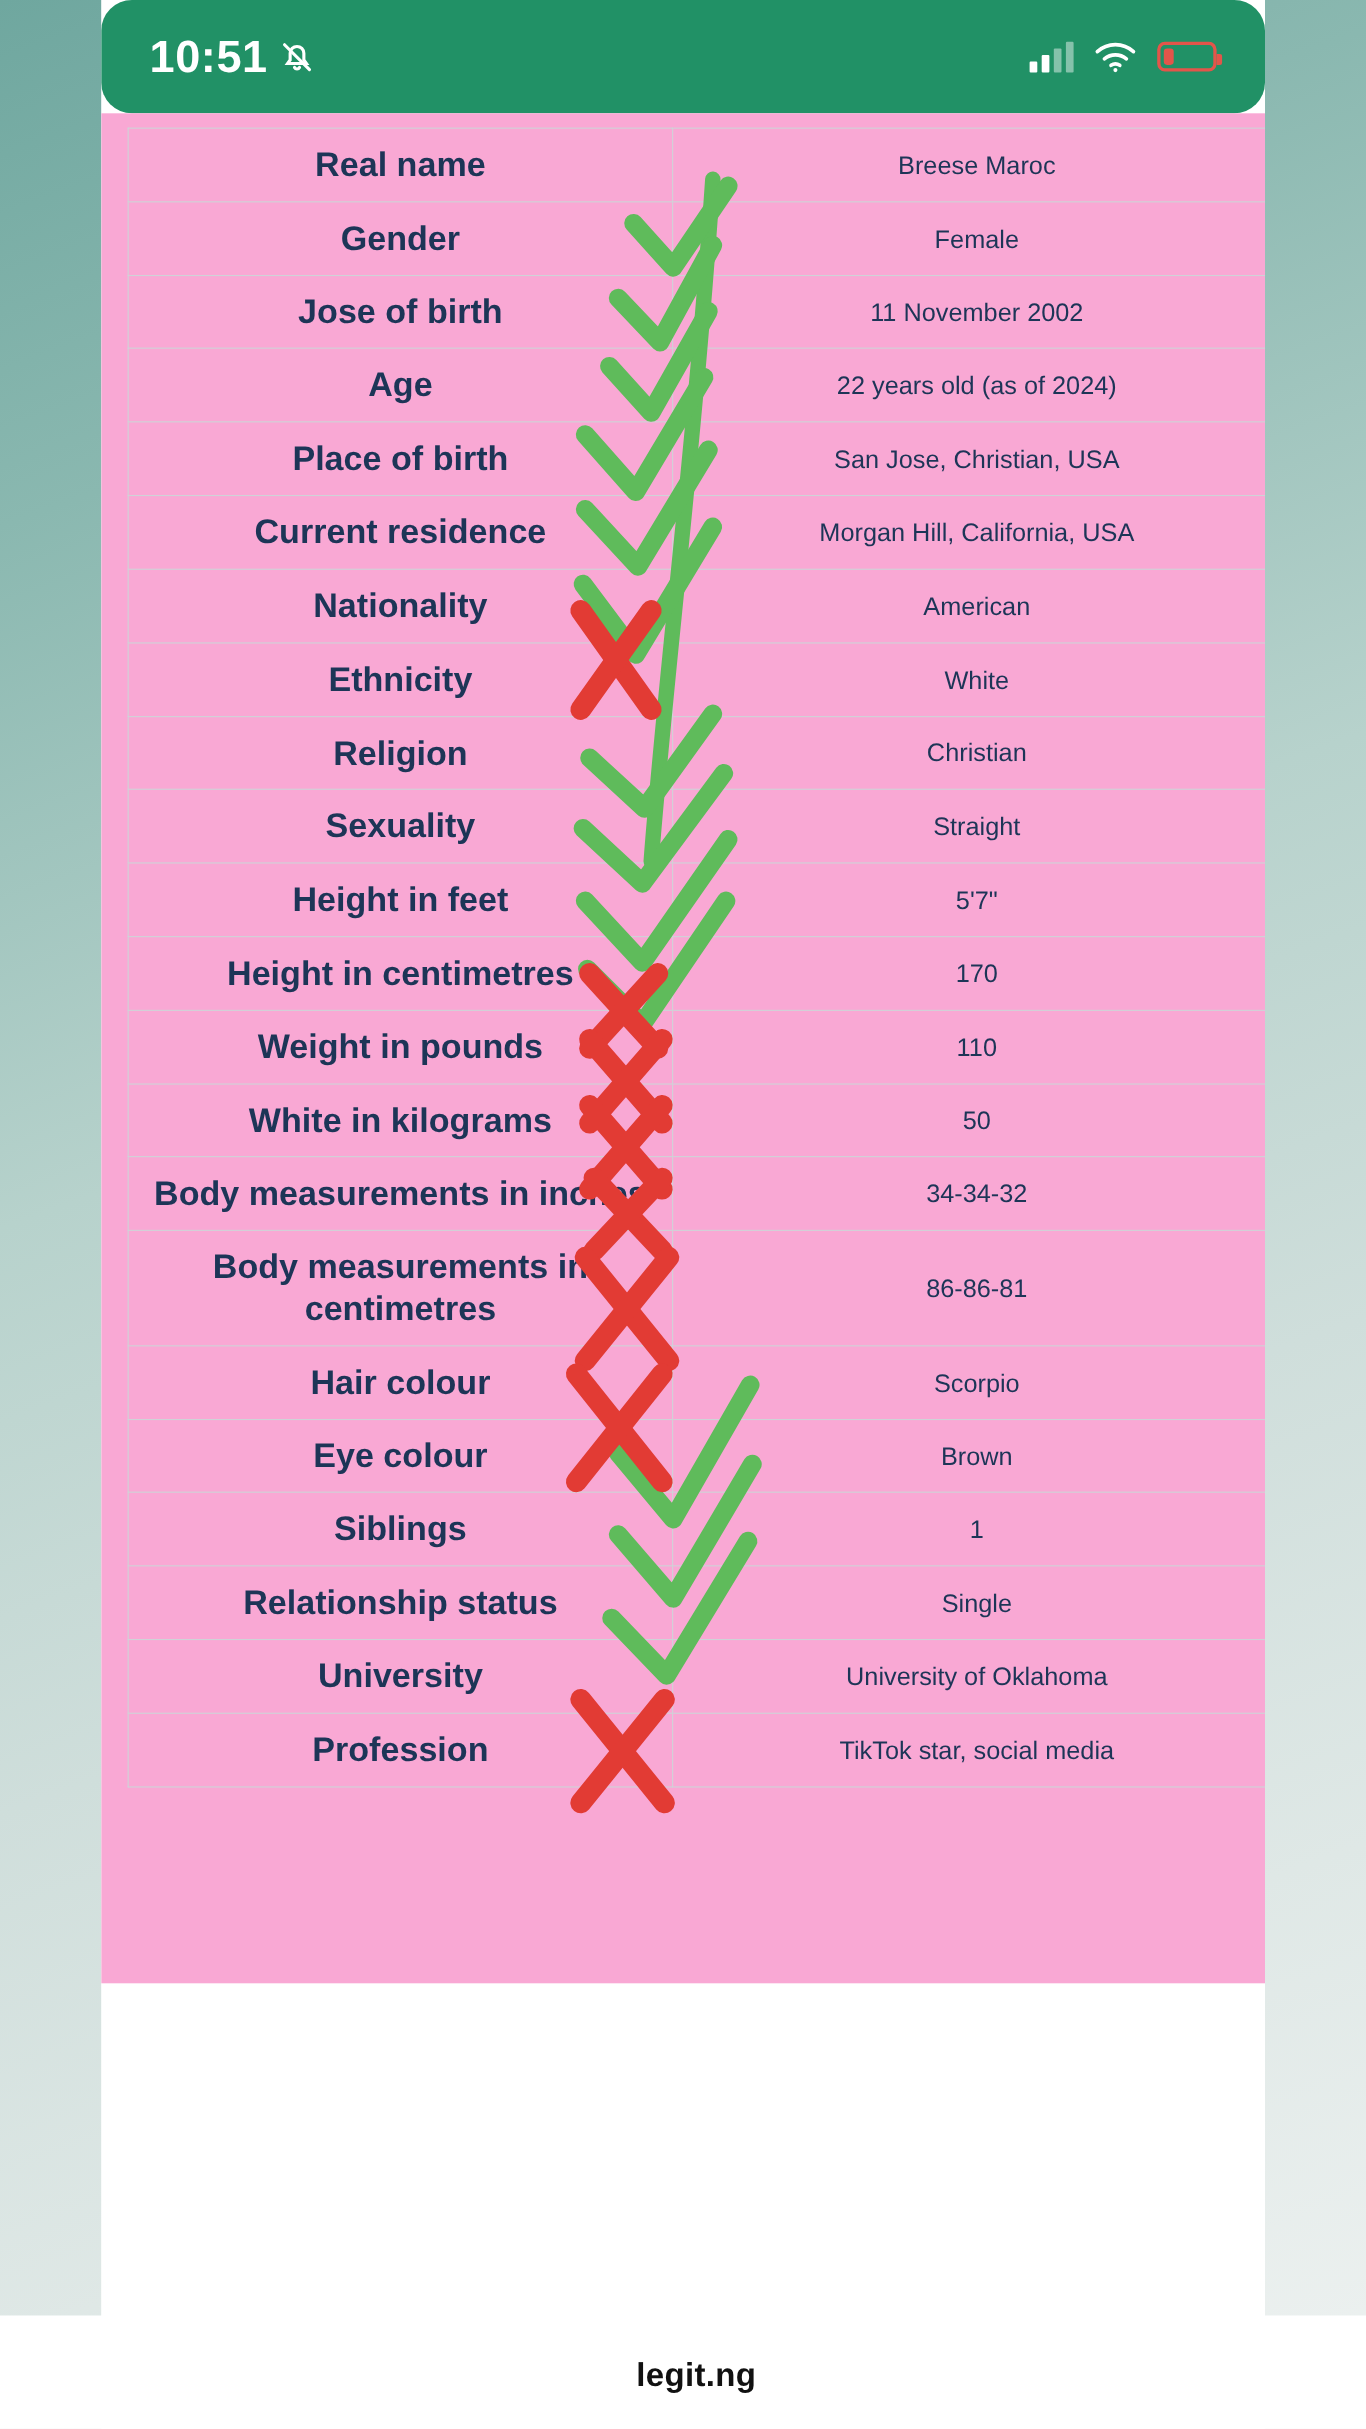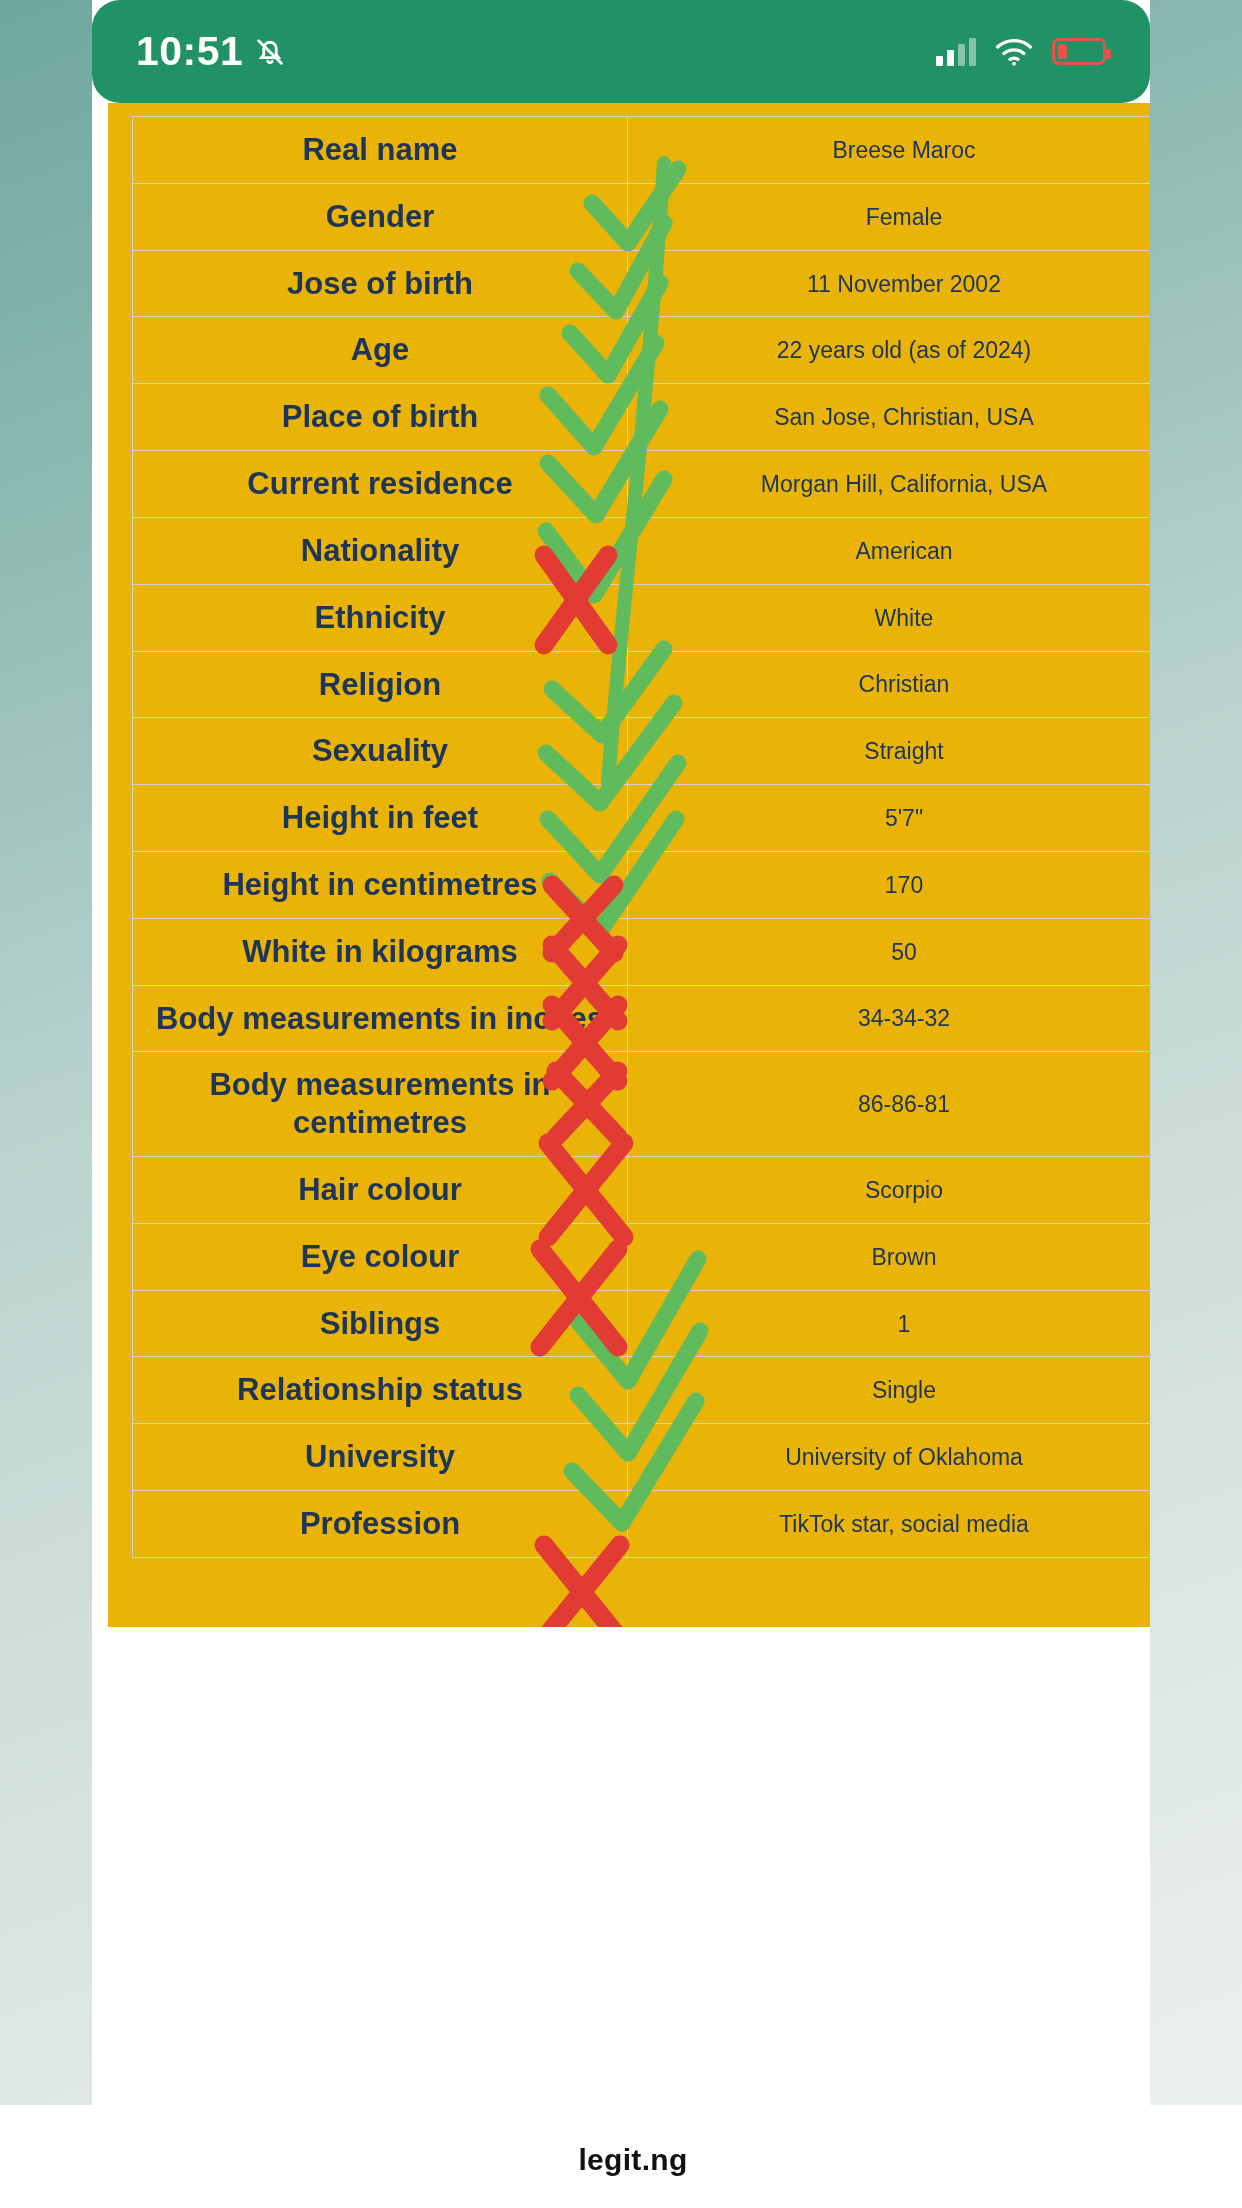--- a/index.html
+++ b/index.html
@@ -102,24 +102,23 @@
   .battery .fill {
     height: 15px;
     margin-left: 3px;
     background: #e3554a;
     border-radius: 3px;
   }
 
   
   #content {
     position: relative;
-    height: 1524px;
-    background: #eab308;
+    height: 1700px;
+    background: #f9a8d4;
     overflow: hidden;
-    margin-left: 16px;
   }
   table#bio-table {
     position: absolute;
     left: 24px;
     top: 13px;
     width: 1000px;
     border-collapse: collapse;
     table-layout: fixed;
   }
   table#bio-table td {
@@ -263,20 +262,24 @@
           </tr>
           <tr>
             <td class="k">Height in feet</td>
             <td class="v">5'7"</td>
           </tr>
           <tr>
             <td class="k">Height in centimetres</td>
             <td class="v">170</td>
           </tr>
           <tr>
+            <td class="k">Weight in pounds</td>
+            <td class="v">110</td>
+          </tr>
+          <tr>
             <td class="k">White in kilograms</td>
             <td class="v">50</td>
           </tr>
           <tr>
             <td class="k">Body measurements in inches</td>
             <td class="v">34-34-32</td>
           </tr>
           <tr>
             <td class="k">Body measurements in centimetres</td>
             <td class="v">86-86-81</td>

